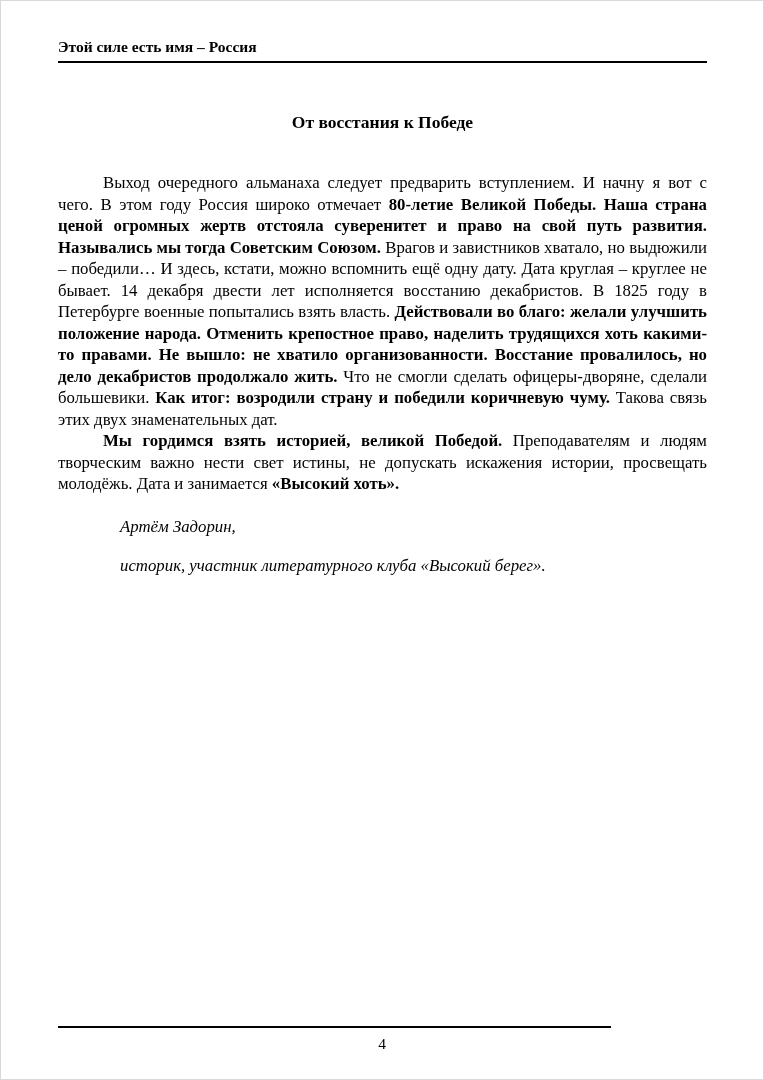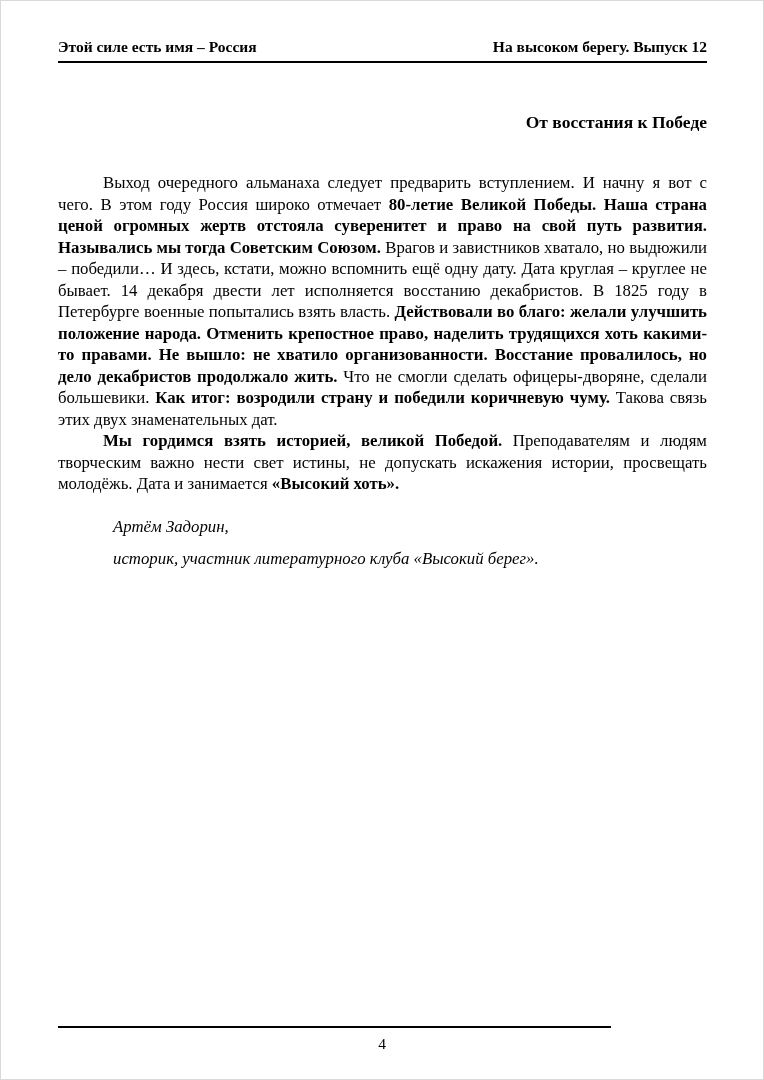--- a/index.html
+++ b/index.html
@@ -26,21 +26,21 @@
     font-weight: bold;
     font-size: 15.5px;
     line-height: 19px;
   }
   .header-rule {
     height: 0;
     border-bottom: 2px solid #000;
     margin-top: 5px;
   }
   .title {
-    text-align: right;
+    text-align: center;
     font-weight: bold;
     font-size: 17.5px;
     margin: 49px 0 0 0;
   }
   .body-text {
     margin-top: 39px;
     font-size: 16.8px;
     line-height: 21.5px;
     text-align: justify;
   }
@@ -49,21 +49,21 @@
     text-indent: 45px;
   }
   .b { font-weight: bold; }
   .signature {
     margin-top: 21px;
     padding-left: 45px;
     font-style: italic;
     font-size: 16.8px;
     line-height: 22px;
   }
-  .signature p { margin: 10px; }
+  .signature p { margin: 17px; }
   .footer {
     position: absolute;
     left: 57px;
     right: 57px;
     bottom: 26px;
   }
   .footer-rule {
     width: 553px;
     height: 0;
     border-top: 2px solid #000;
@@ -74,21 +74,20 @@
     margin-top: 7px;
   }
 </style>
 </head>
 <body>
 
 <div class="page">
 
   <div class="header">
     <span>Этой силе есть имя – Россия</span>
-    <span>На высоком берегу. Выпуск 12</span>
   </div>
 
   <div class="header-rule"></div>
 
   <h1 class="title">От восстания к Победе</h1>
 
   <div class="body-text">
       <p class="para"><span>Выход очередного альманаха следует предварить вступлением. И начну я вот с чего. В этом году Россия широко отмечает </span><span class="b">80-летие Великой Победы. Наша страна ценой огромных жертв отстояла суверенитет и право на свой путь развития. Назывались мы тогда Советским Союзом. </span><span>Врагов и завистников хватало, но выдюжили – победили… И здесь, кстати, можно вспомнить ещё одну дату. Дата круглая – круглее не бывает. 14 декабря двести лет исполняется восстанию декабристов. В 1825 году в Петербурге военные попытались взять власть. </span><span class="b">Действовали во благо: желали улучшить положение народа. Отменить крепостное право, наделить трудящихся хоть какими-то правами. Не вышло: не хватило организованности. Восстание провалилось, но дело декабристов продолжало жить. </span><span>Что не смогли сделать офицеры-дворяне, сделали большевики. </span><span class="b">Как итог: возродили страну и победили коричневую чуму. </span><span>Такова связь этих двух знаменательных дат.</span></p>
       <p class="para"><span class="b">Мы гордимся взять историей, великой Победой. </span><span>Преподавателям и людям творческим важно нести свет истины, не допускать искажения истории, просвещать молодёжь. Дата и занимается </span><span class="b">«Высокий хоть».</span></p>
     </div>

